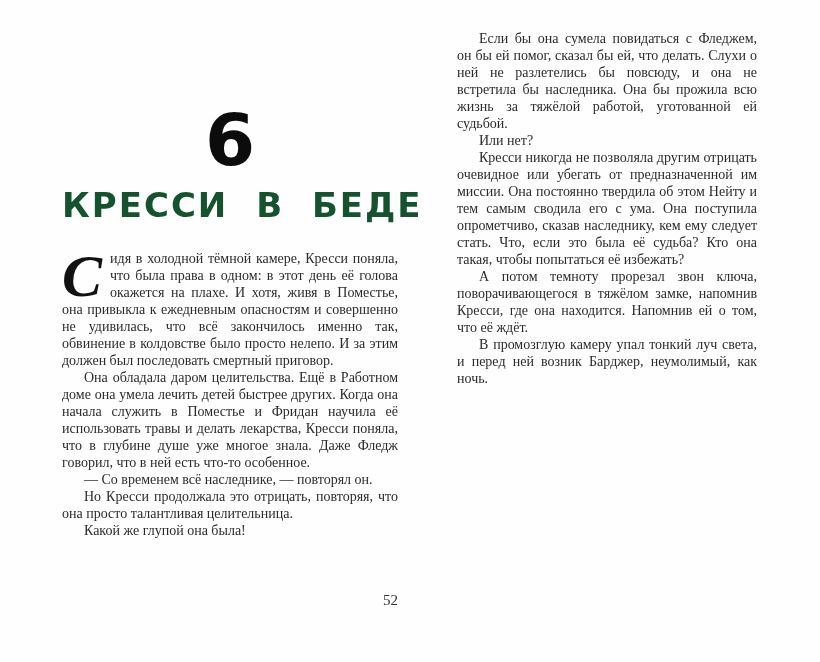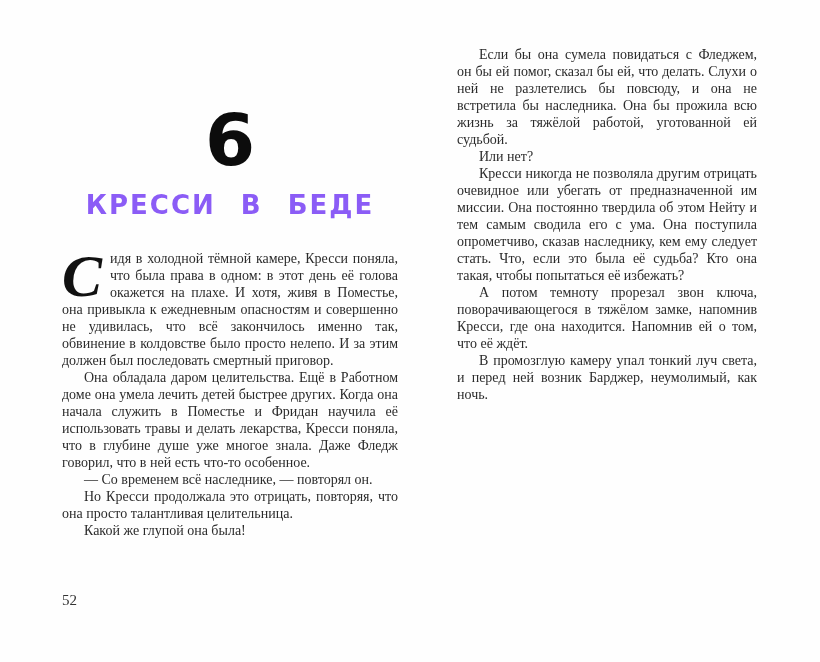--- a/index.html
+++ b/index.html
@@ -31,40 +31,40 @@
     font-weight: bold;
     font-size: 72px;
     line-height: 72px;
     color: #0c0c0c;
   }
   .chapter-title {
     margin-top: 14px;
     text-align: center;
     font-family: "DejaVu Sans", sans-serif;
     font-weight: bold;
-    font-size: 26px;
+    font-size: 34px;
     line-height: 30px;
     letter-spacing: 2px;
     word-spacing: 14px;
-    color: #8b5cf6;
+    color: #14532d;
     white-space: nowrap;
   }
 
   .body-text {
     font-size: 14px;
     line-height: 17px;
     text-align: justify;
     overflow: hidden;
   }
   .page-left .body-text {
     margin-top: 30px;
     height: 334px;
   }
   .page-right .body-text {
-    padding-top: 46px;
+    padding-top: 30px;
     height: 546px;
     box-sizing: border-box;
   }
   .body-text p {
     margin: 0;
     text-indent: 22px;
   }
   .body-text p.first-par {
     text-indent: 0;
   }
@@ -77,21 +77,21 @@
     line-height: 46px;
     padding: 3px 8px 0 0;
     color: #111111;
   }
   .page-num {
     position: absolute;
     top. : 0;
     top: 591px;
     left: 0;
     width: 100%;
-    text-align: left;
+    text-align: right;
     font-size: 15px;
     line-height: 18px;
     color: #333333;
   }
 </style>
 </head>
 <body>
 
 <div class="spread">
 

